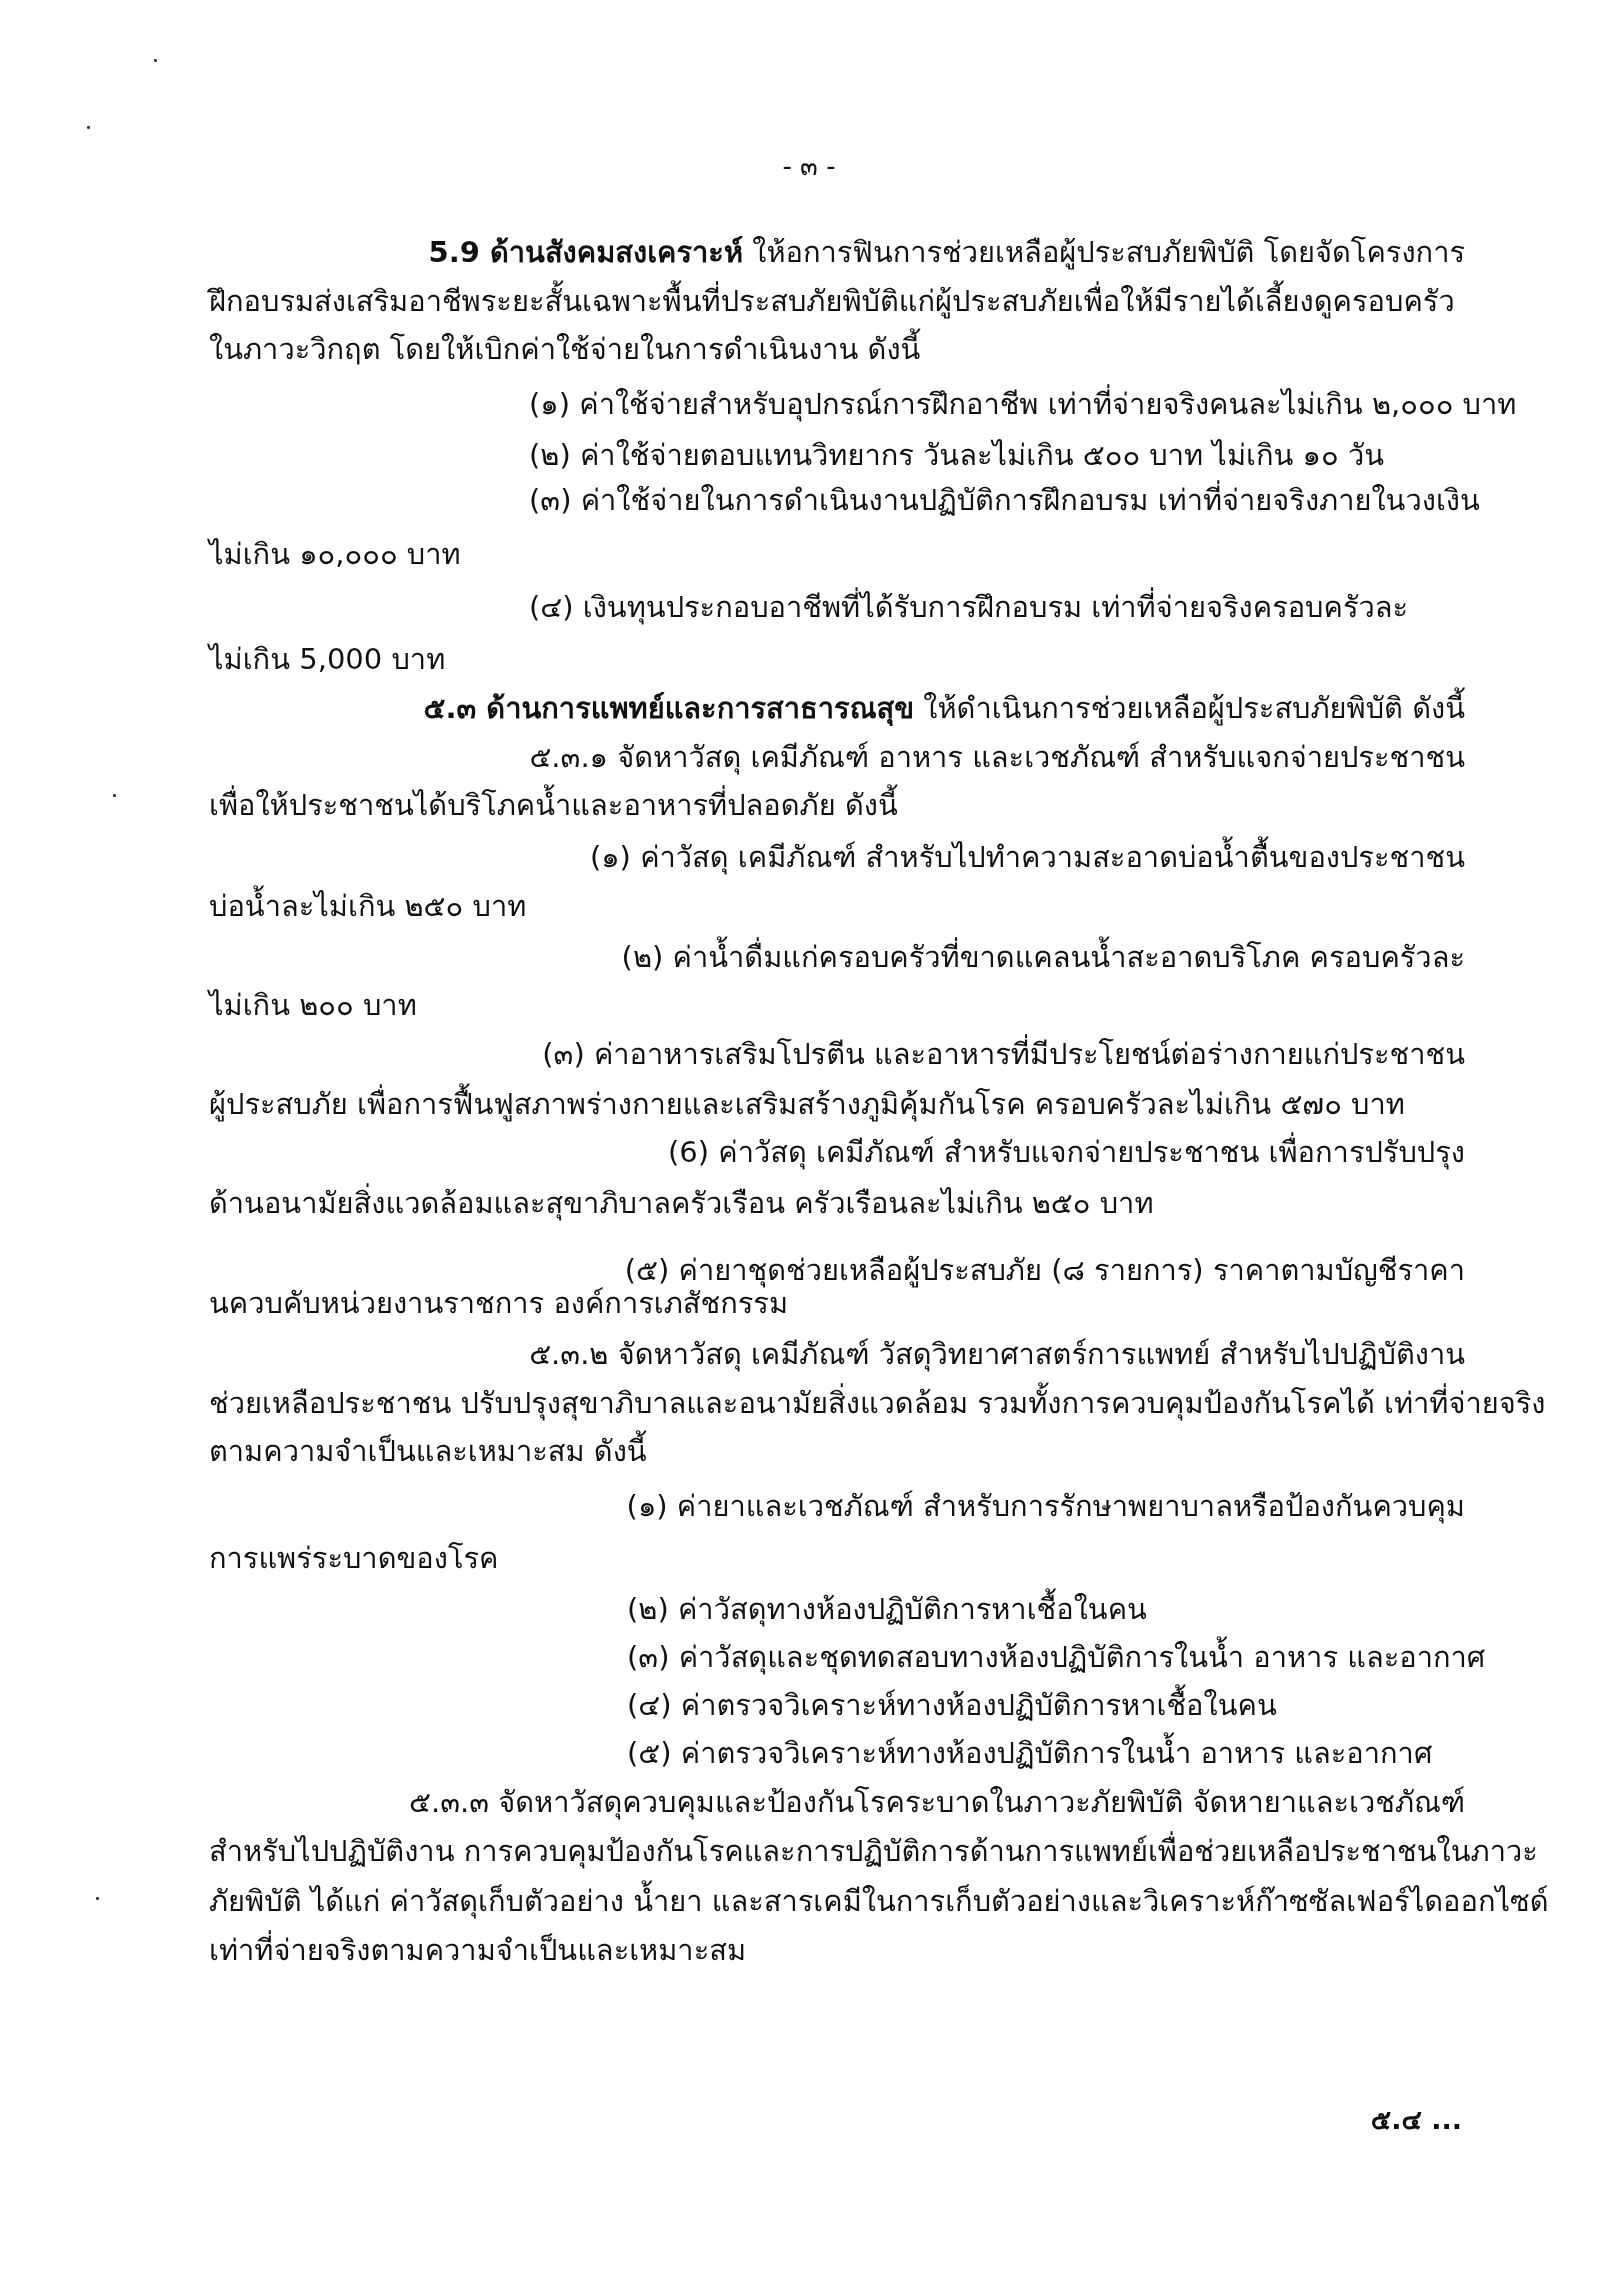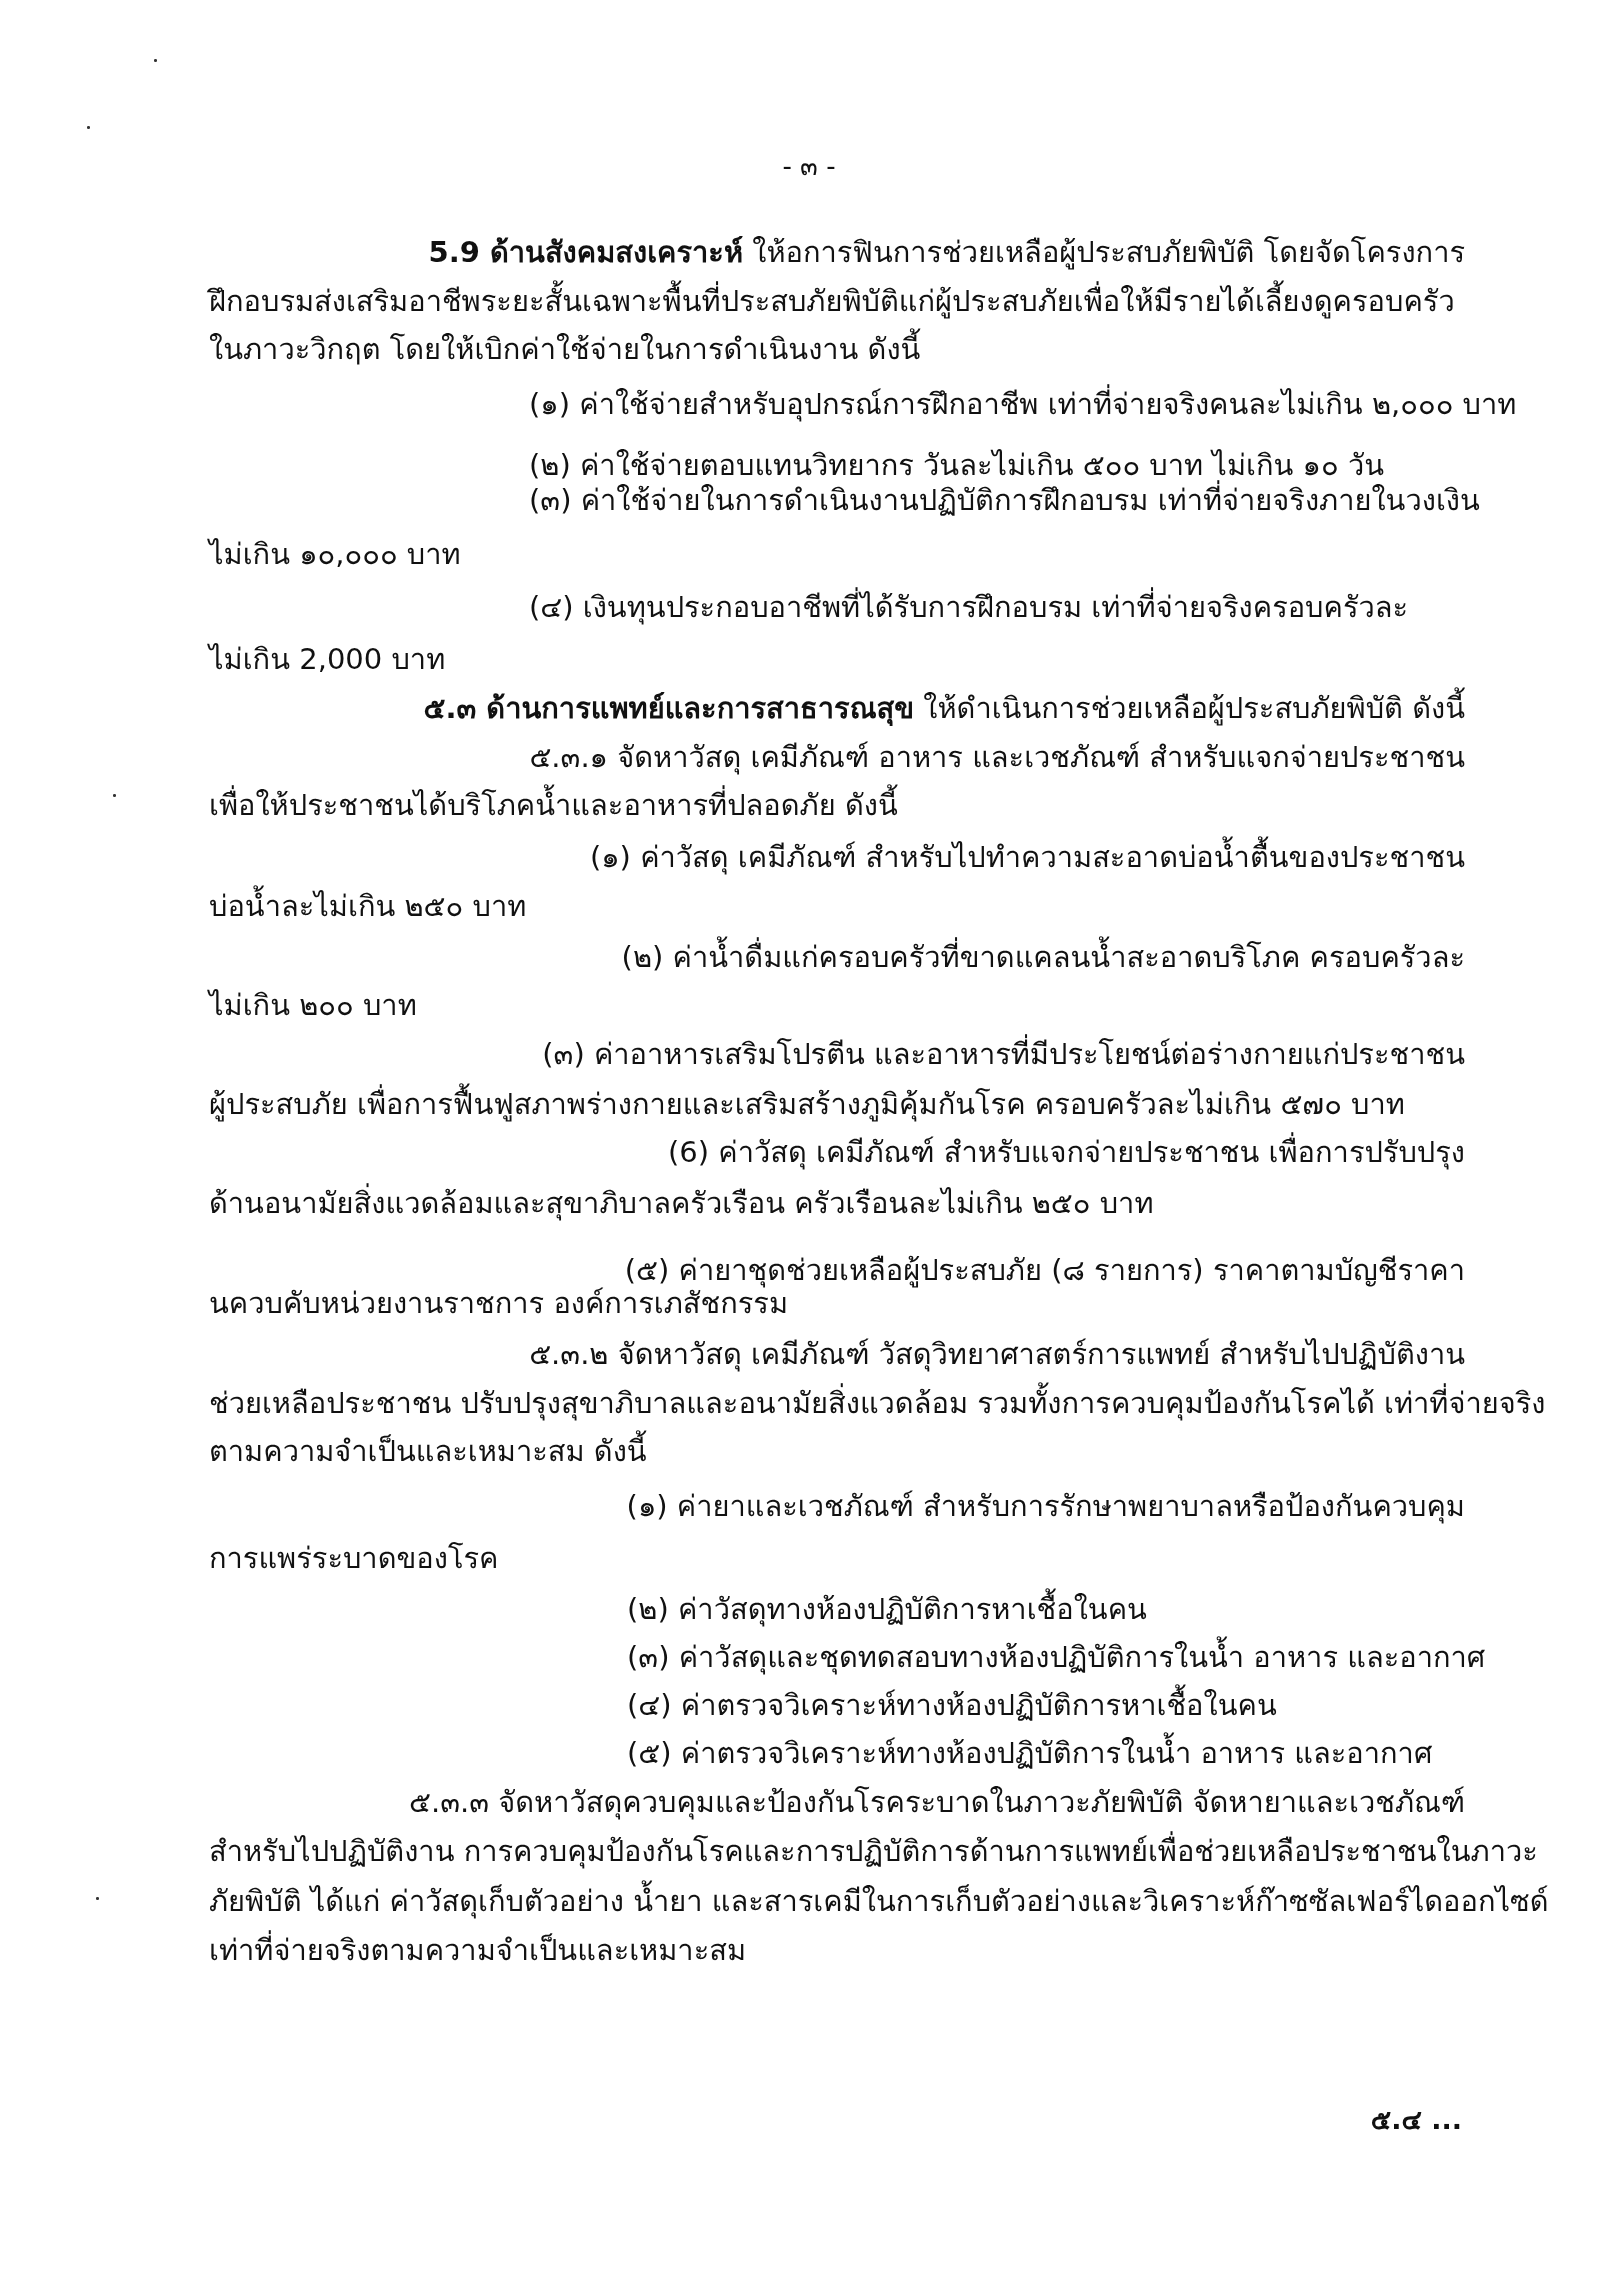--- a/index.html
+++ b/index.html
@@ -35,25 +35,25 @@
 <div class="page-num">- ๓ -</div>
 
 <div class="line right-edge" style="top:233px;">
   <span class="b">5.9 ด้านสังคมสงเคราะห์</span>
   <span>ให้อการฟินการช่วยเหลือผู้ประสบภัยพิบัติ โดยจัดโครงการ</span>
 </div>
 <div class="line justify" style="top:282px;">ฝึกอบรมส่งเสริมอาชีพระยะสั้นเฉพาะพื้นที่ประสบภัยพิบัติแก่ผู้ประสบภัยเพื่อให้มีรายได้เลี้ยงดูครอบครัว</div>
 <div class="line left" style="top:330px;">ในภาวะวิกฤต โดยให้เบิกค่าใช้จ่ายในการดำเนินงาน ดังนี้</div>
 
 <div class="line" style="top:385px;left:529px;">(๑)  ค่าใช้จ่ายสำหรับอุปกรณ์การฝึกอาชีพ เท่าที่จ่ายจริงคนละไม่เกิน ๒,๐๐๐ บาท</div>
-<div class="line" style="top:446px;left:529px;">(๒)  ค่าใช้จ่ายตอบแทนวิทยากร วันละไม่เกิน ๕๐๐ บาท ไม่เกิน ๑๐ วัน</div>
+<div class="line" style="top:436px;left:529px;">(๒)  ค่าใช้จ่ายตอบแทนวิทยากร วันละไม่เกิน ๕๐๐ บาท ไม่เกิน ๑๐ วัน</div>
 <div class="line" style="top:481px;left:529px;">(๓)  ค่าใช้จ่ายในการดำเนินงานปฏิบัติการฝึกอบรม เท่าที่จ่ายจริงภายในวงเงิน</div>
 <div class="line left" style="top:535px;">ไม่เกิน ๑๐,๐๐๐ บาท</div>
 <div class="line" style="top:588px;left:529px;">(๔)  เงินทุนประกอบอาชีพที่ได้รับการฝึกอบรม เท่าที่จ่ายจริงครอบครัวละ</div>
-<div class="line left" style="top:640px;">ไม่เกิน 2,000 บาท</div>
+<div class="line left" style="top:640px;">ไม่เกิน 5,000 บาท</div>
 
 <div class="line right-edge" style="top:689px;margin-left:37px;">
   <span class="b">๕.๓ ด้านการแพทย์และการสาธารณสุข</span>
   <span>ให้ดำเนินการช่วยเหลือผู้ประสบภัยพิบัติ ดังนี้</span>
 </div>
 <div class="line right-edge" style="top:738px;">๕.๓.๑  จัดหาวัสดุ เคมีภัณฑ์ อาหาร และเวชภัณฑ์ สำหรับแจกจ่ายประชาชน</div>
 <div class="line left" style="top:786px;">เพื่อให้ประชาชนได้บริโภคน้ำและอาหารที่ปลอดภัย ดังนี้</div>
 
 <div class="line right-edge" style="top:838px;">(๑)  ค่าวัสดุ เคมีภัณฑ์ สำหรับไปทำความสะอาดบ่อน้ำตื้นของประชาชน</div>
 <div class="line left" style="top:887px;">บ่อน้ำละไม่เกิน ๒๕๐ บาท</div>

